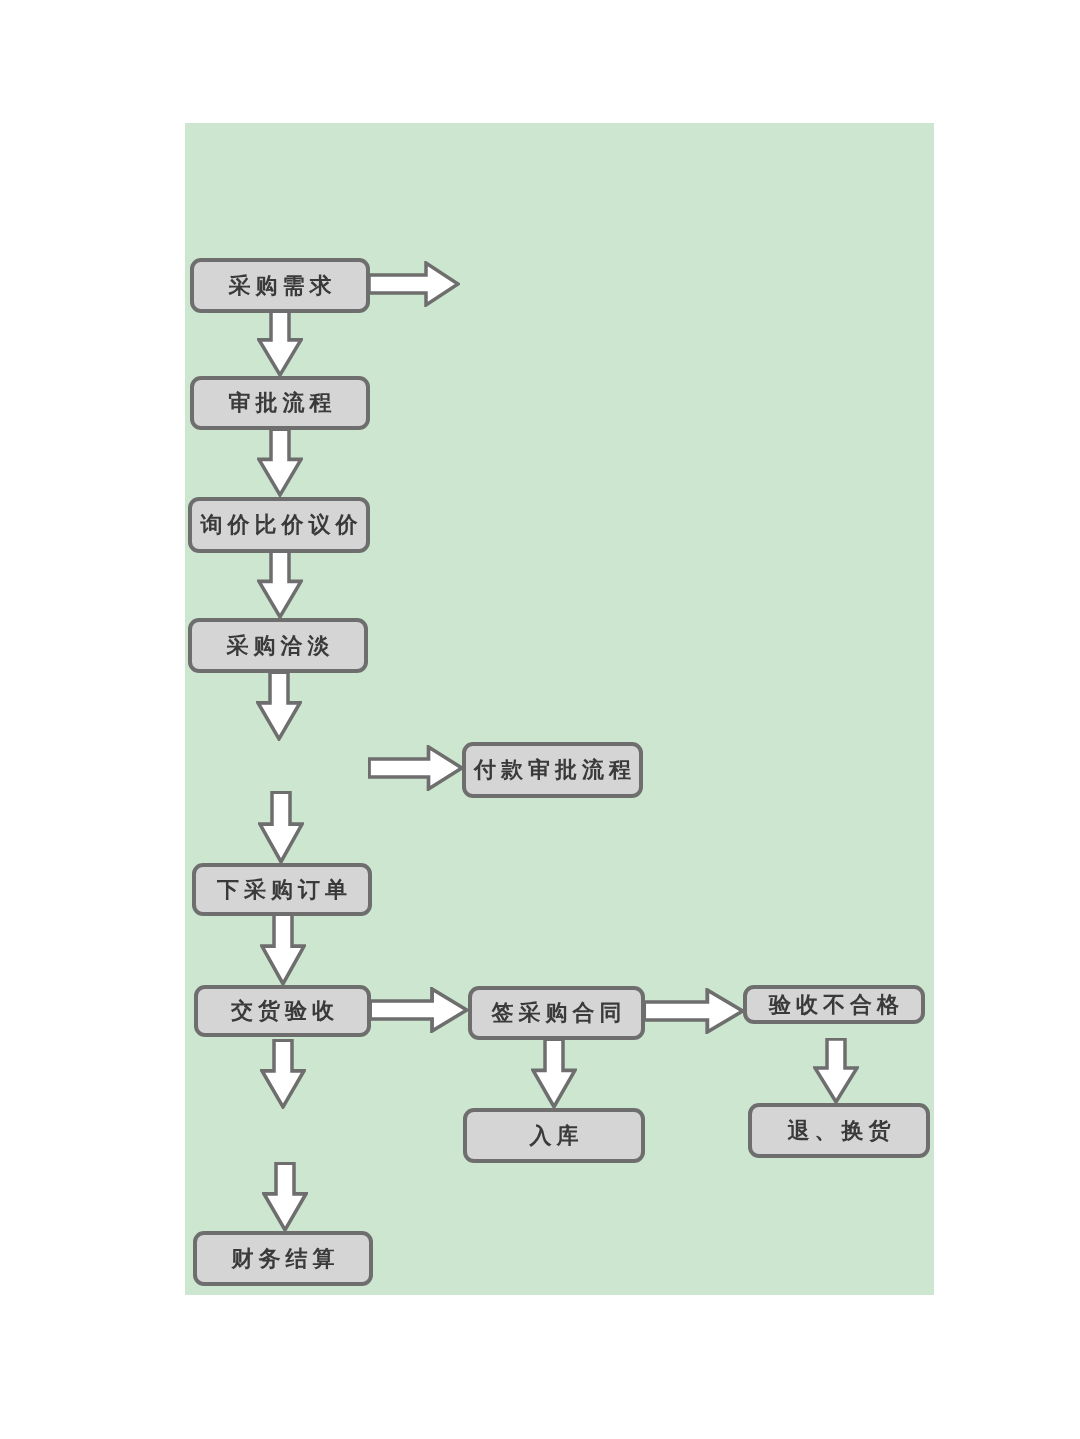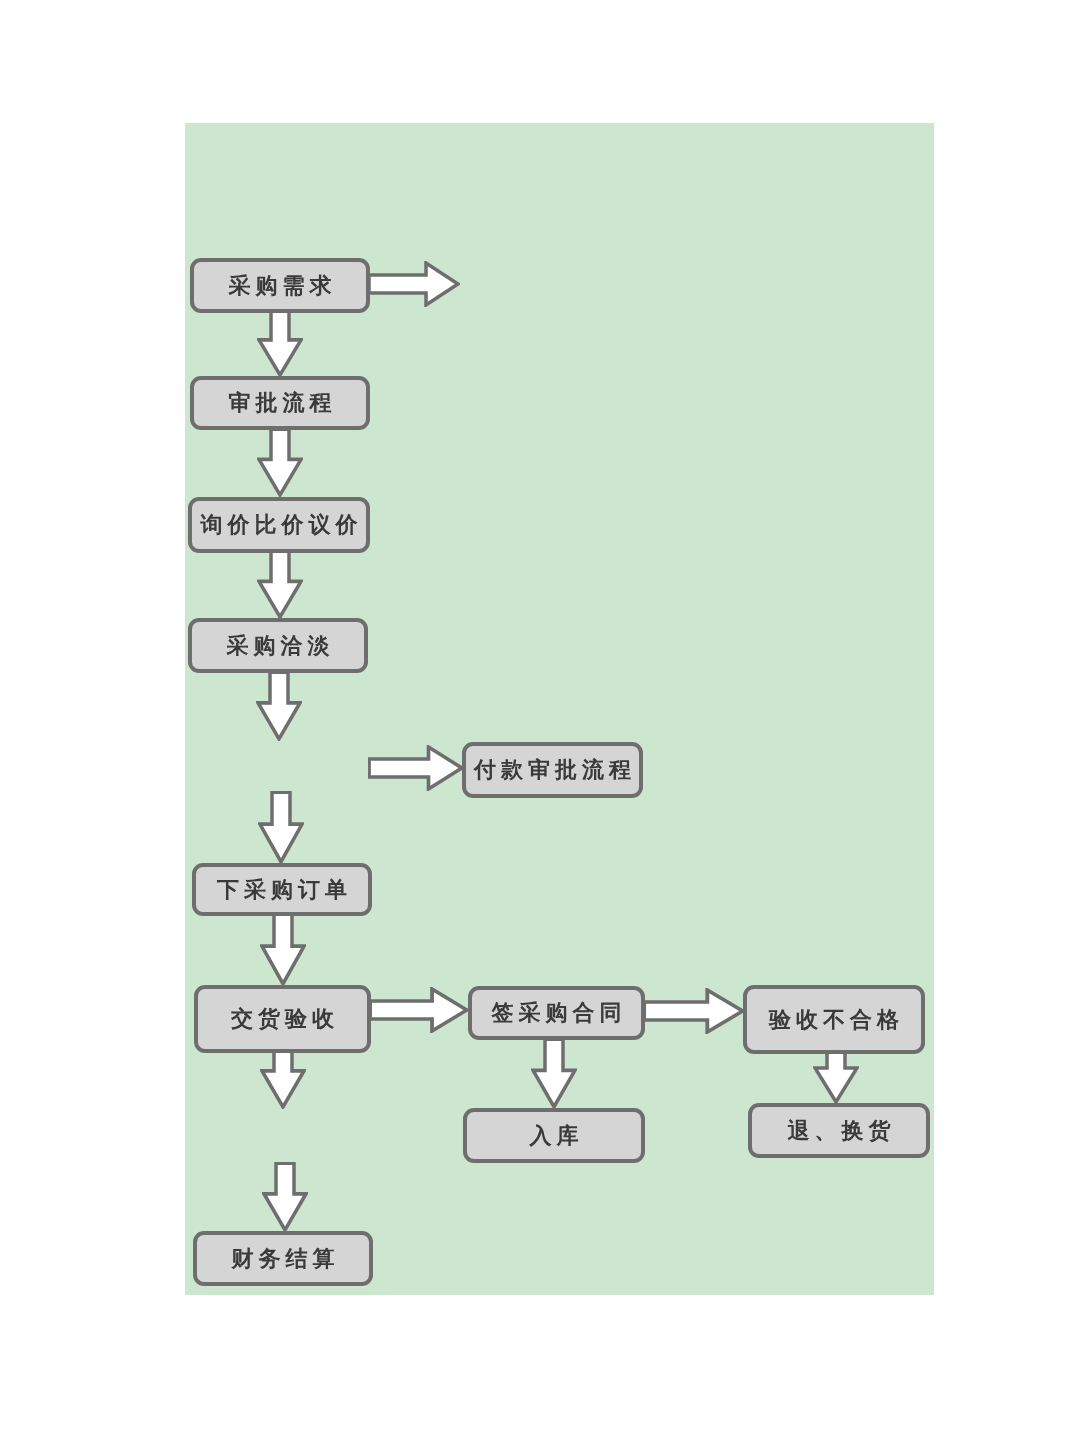--- a/index.html
+++ b/index.html
@@ -143,38 +143,38 @@
     </div>
     <div class="node" style="left:3px; top:374px; width:182px; height:56px">
       <span class="lbl">询价比价议价</span>
     </div>
     <div class="node" style="left:3px; top:495px; width:180px; height:55px">
       <span class="lbl">采购洽淡</span>
     </div>
     <div class="node" style="left:7px; top:740px; width:180px; height:53px">
       <span class="lbl">下采购订单</span>
     </div>
-    <div class="node" style="left:9px; top:862px; width:177px; height:68px">
+    <div class="node" style="left:9px; top:862px; width:177px; height:52px">
       <span class="lbl">交货验收</span>
     </div>
     <div class="node" style="left:8px; top:1108px; width:180px; height:55px">
       <span class="lbl">财务结算</span>
     </div>
 
     <div class="node" style="left:277px; top:619px; width:181px; height:56px">
       <span class="lbl">付款审批流程</span>
     </div>
     <div class="node" style="left:283px; top:863px; width:177px; height:54px">
       <span class="lbl">签采购合同</span>
     </div>
     <div class="node" style="left:278px; top:985px; width:182px; height:55px">
       <span class="lbl">入库</span>
     </div>
 
-    <div class="node" style="left:558px; top:862px; width:182px; height:69px">
+    <div class="node" style="left:558px; top:862px; width:182px; height:39px">
       <span class="lbl">验收不合格</span>
     </div>
     <div class="node" style="left:563px; top:980px; width:182px; height:55px">
       <span class="lbl">退、换货</span>
     </div>
 
   </div>
 </div>
 
 </body></html>

